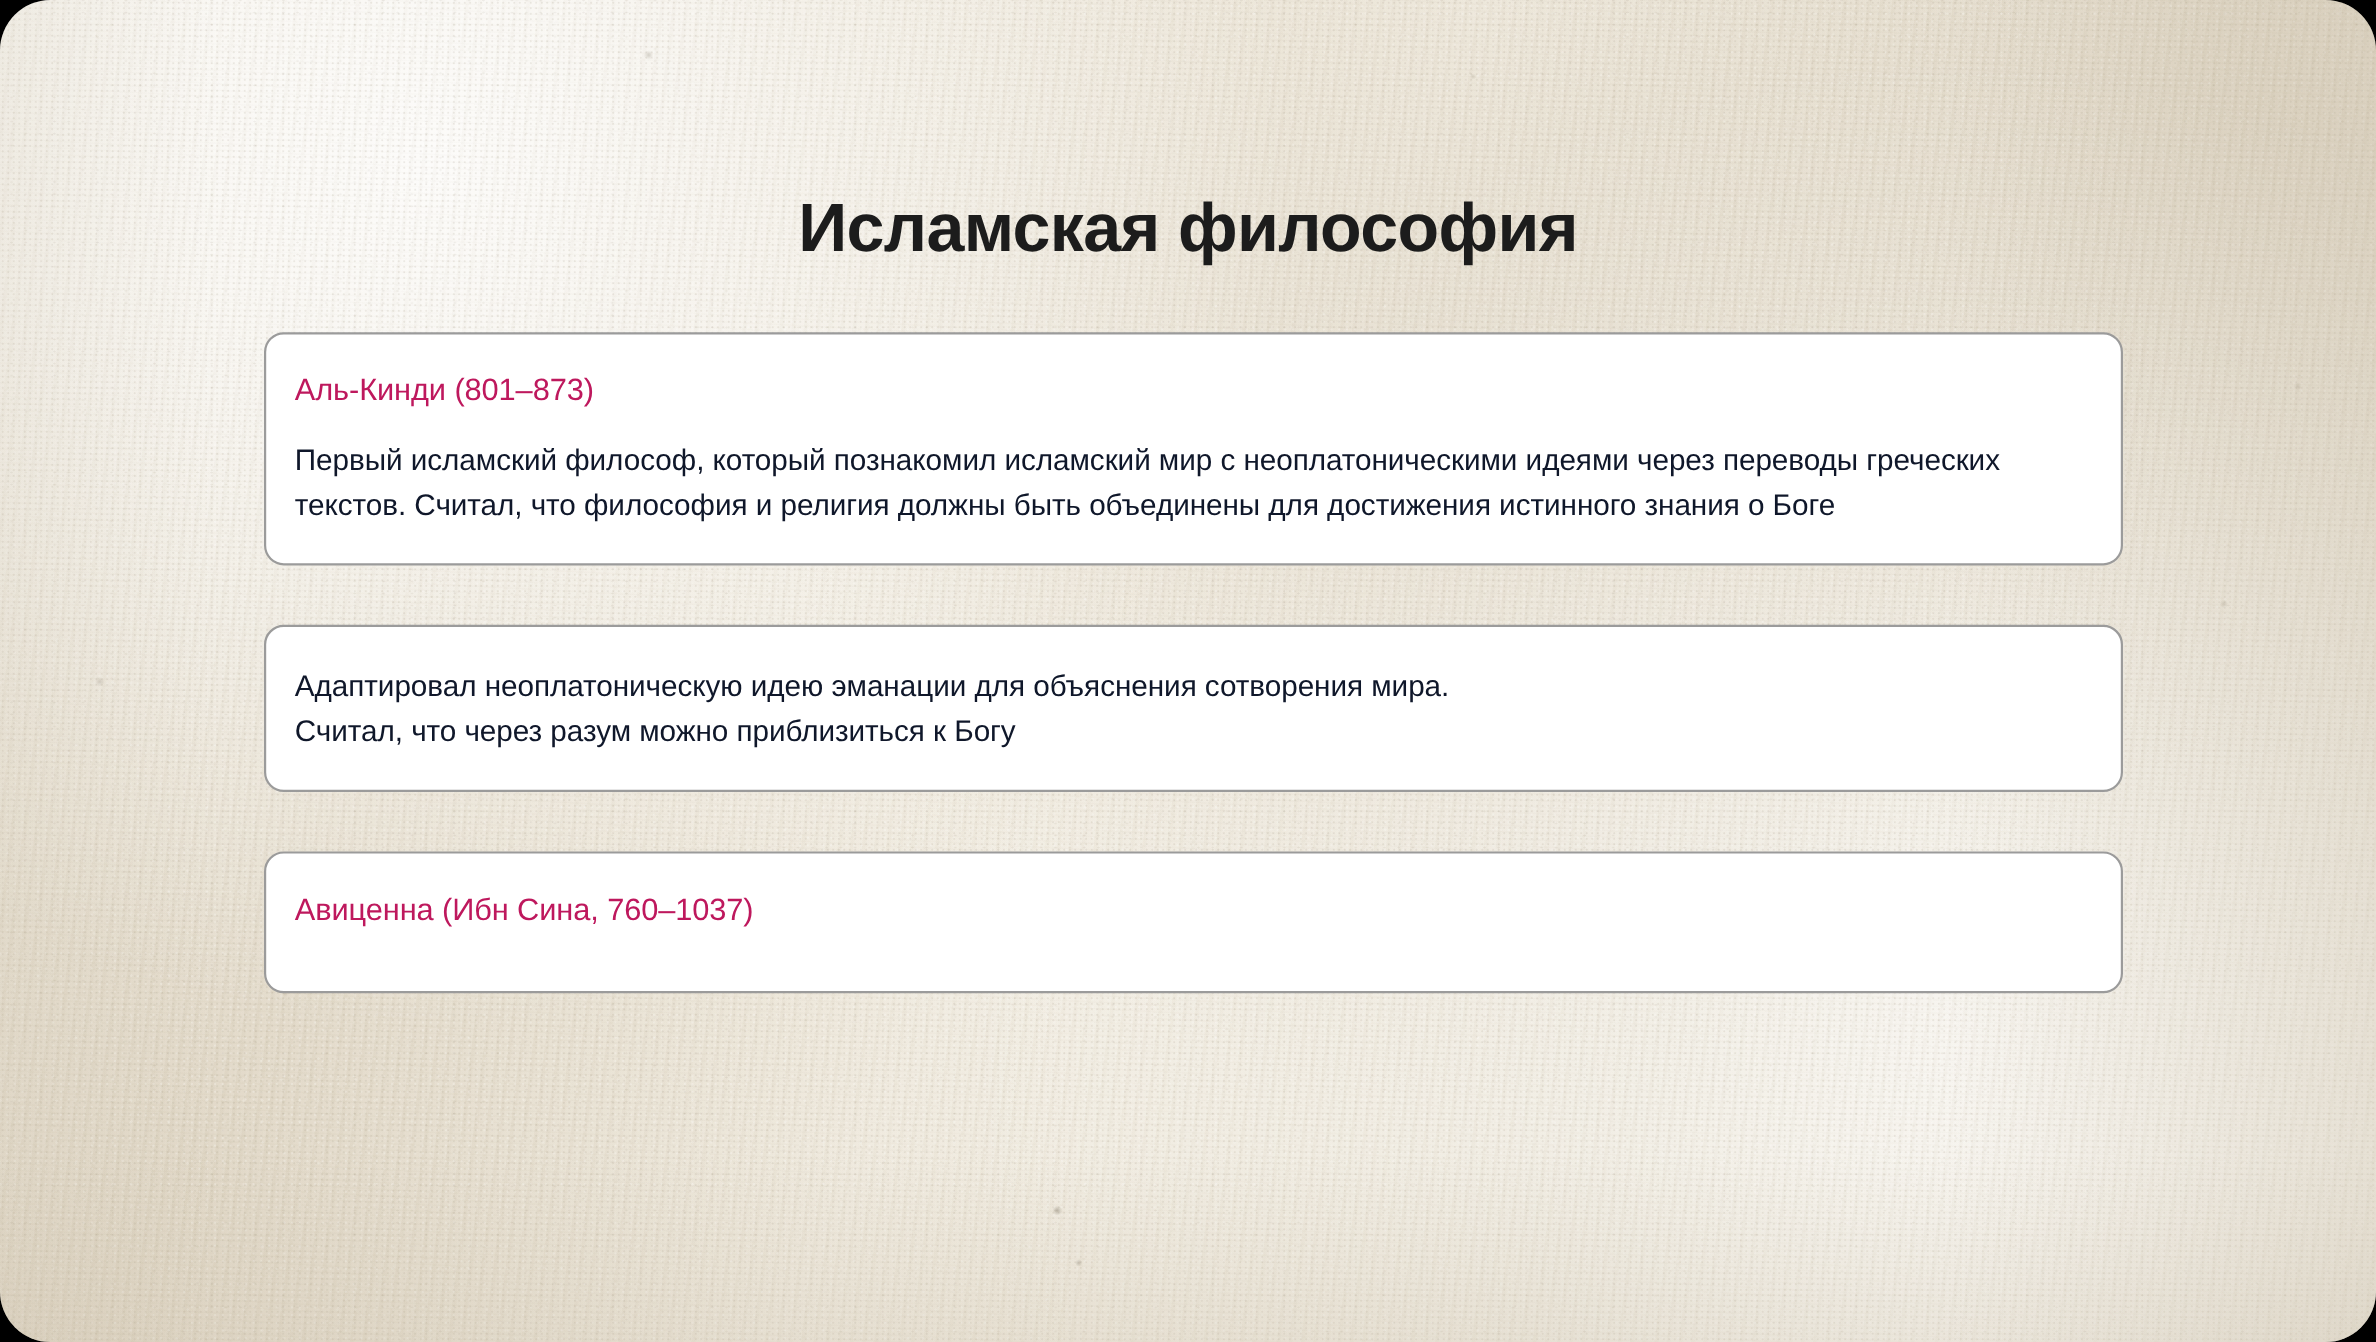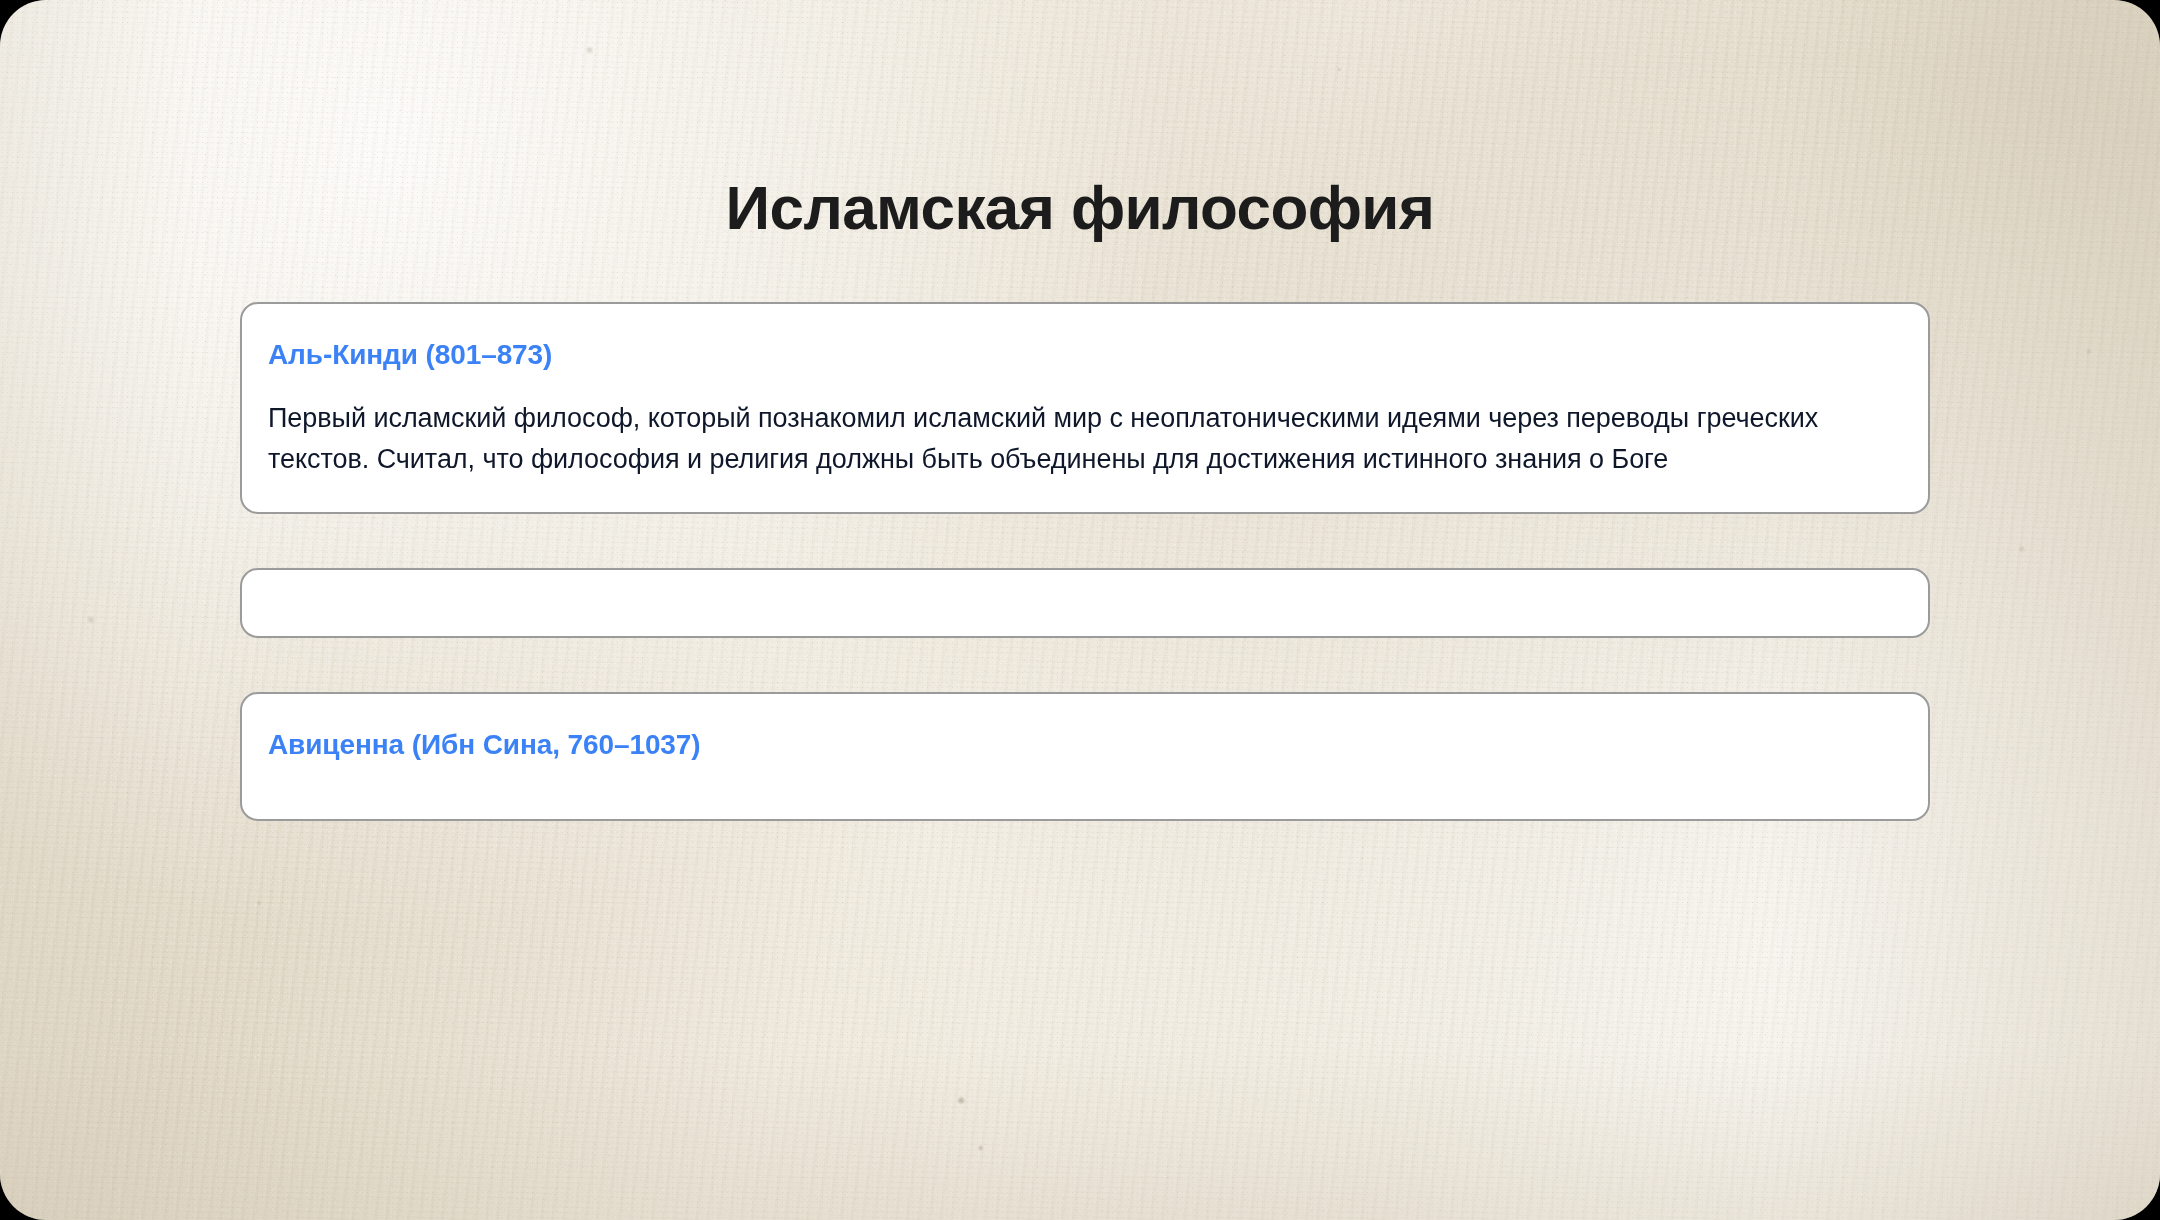--- a/index.html
+++ b/index.html
@@ -133,22 +133,22 @@
     background: #ffffff;
     border: 2px solid #9b9b9b;
     border-radius: 18px;
     padding: 34px 26px 32px 26px;
     margin-bottom: 54px;
   }
   .card:last-child { margin-bottom: 0; }
 
   .card-title {
     font-size: 28px;
-    font-weight: 700;
-    color: #3b82f6;
+    font-weight: 400;
+    color: #be185d;
     letter-spacing: -0.1px;
     line-height: 1.2;
     margin: 0 0 26px 0;
   }
 
   .card-body {
     font-size: 27px;
     font-weight: 400;
     color: #0f172a;
     line-height: 1.52;
@@ -174,20 +174,22 @@
     <h1 class="page-title">Исламская философия</h1>
 
     <div class="cards">
 
       <div class="card">
         <div class="card-title">Аль-Кинди (801–873)</div>
         <div class="card-body">Первый исламский философ, который познакомил исламский мир с неоплатоническими идеями через переводы греческих текстов. Считал, что философия и религия должны быть объединены для достижения истинного знания о Боге</div>
       </div>
 
       <div class="card">
+        <div class="card-body">Адаптировал неоплатоническую идею эманации для объяснения сотворения мира.
+Считал, что через разум можно приблизиться к Богу</div>
       </div>
 
       <div class="card">
         <div class="card-title">Авиценна (Ибн Сина, 760–1037)</div>
       </div>
 
     </div>
   </div>
 </div>
 

